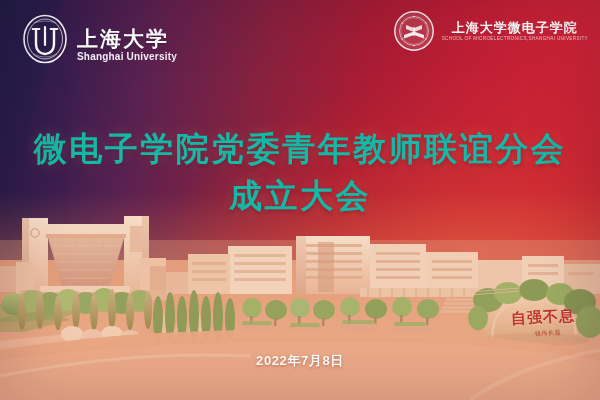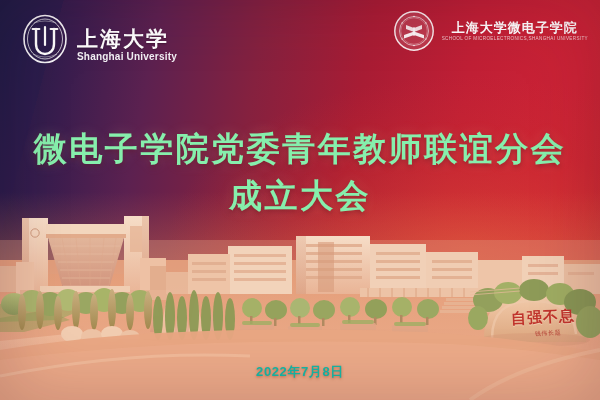--- a/index.html
+++ b/index.html
@@ -154,43 +154,42 @@
 
   
   .title-block {
     position: absolute;
     left: 0; right: 0;
     top: 126px;
     text-align: center;
     pointer-events: none;
   }
   .title-line {
-    color: #86efac;
+    color: #14b8a6;
     font-size: 33px;
     font-weight: 700;
     letter-spacing: 2.5px;
     line-height: 1.42;
     font-family: "DejaVu Serif", "Liberation Serif", serif;
     text-shadow: 0 2px 5px rgba(90,10,25,0.45), 0 0 14px rgba(255,220,170,0.18);
     white-space: nowrap;
   }
 
   
   .date-text {
     position: absolute;
     left: 0; right: 0;
     top: 352px;
     text-align: center;
-    color: #14b8a6;
+    color: #ffffff;
     font-size: 13px;
     font-weight: 700;
     letter-spacing: 0.6px;
     font-family: "Liberation Sans", sans-serif;
     text-shadow: 0 1px 3px rgba(150,60,30,0.55);
-    margin-top: 11px;
   }
 
   
   .stone-text {
     position: absolute;
     left: 497px; top: 308px;
     width: 92px;
     text-align: center;
     color: #c0342c;
     font-size: 15px;

